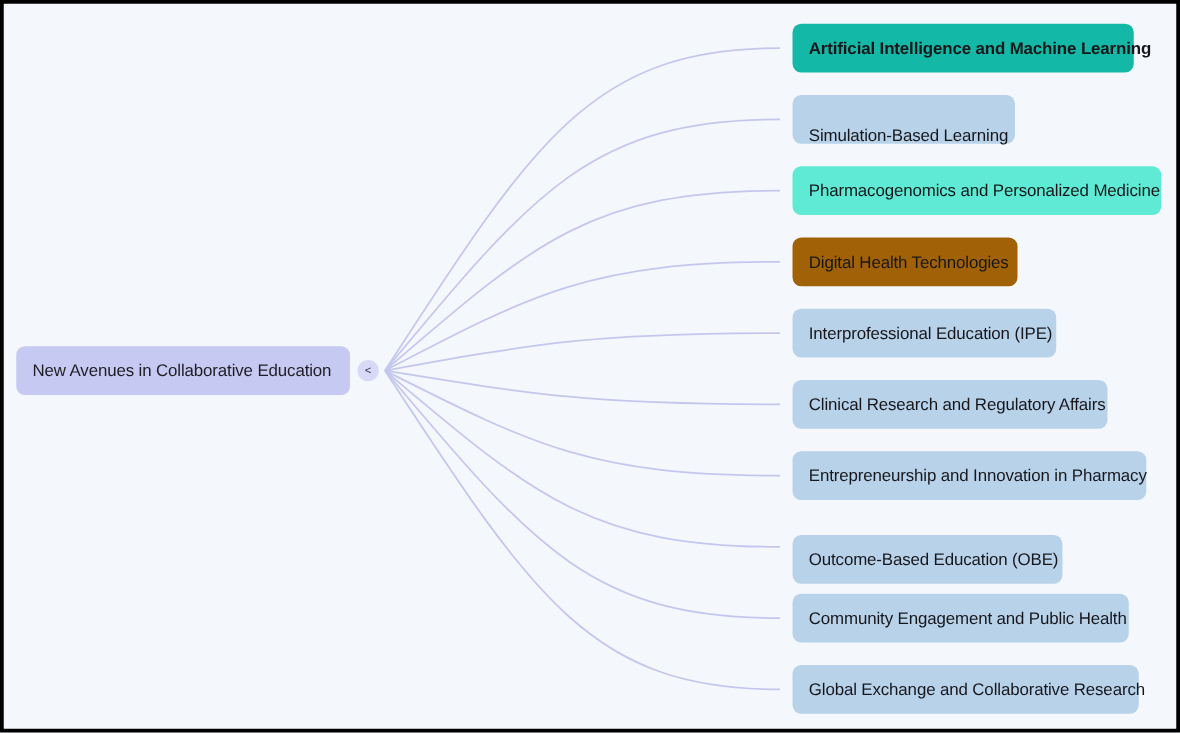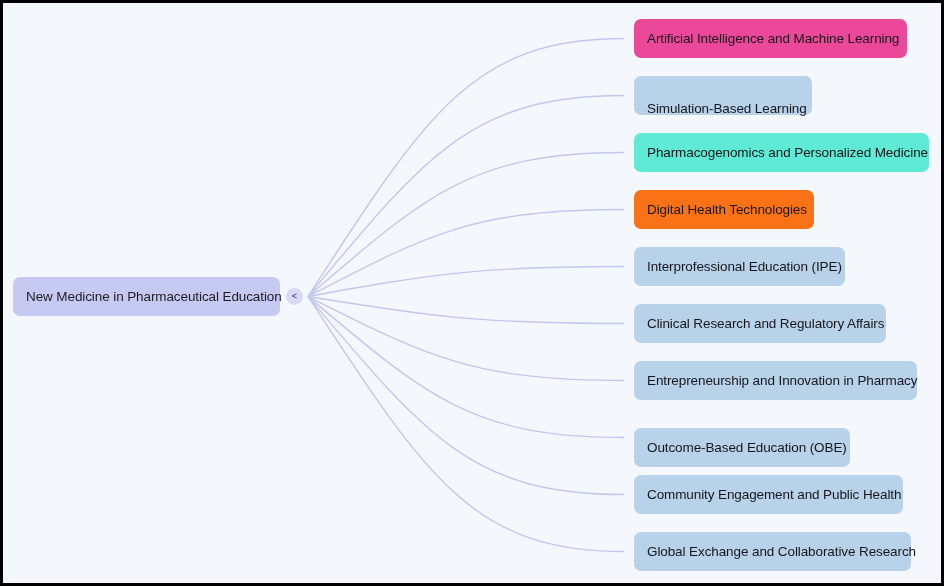--- a/index.html
+++ b/index.html
@@ -103,38 +103,38 @@
         <path d="M 305 293.5 C 425 230.86, 471 206.5, 621 206.5" fill="none" stroke="#c3c7ee" stroke-width="1.4"></path>
         <path d="M 305 293.5 C 425 271.9, 471 263.5, 621 263.5" fill="none" stroke="#c3c7ee" stroke-width="1.4"></path>
         <path d="M 305 293.5 C 425 312.94, 471 320.5, 621 320.5" fill="none" stroke="#c3c7ee" stroke-width="1.4"></path>
         <path d="M 305 293.5 C 425 353.98, 471 377.5, 621 377.5" fill="none" stroke="#c3c7ee" stroke-width="1.4"></path>
         <path d="M 305 293.5 C 425 395.02, 471 434.5, 621 434.5" fill="none" stroke="#c3c7ee" stroke-width="1.4"></path>
         <path d="M 305 293.5 C 425 436.06, 471 491.5, 621 491.5" fill="none" stroke="#c3c7ee" stroke-width="1.4"></path>
         <path d="M 305 293.5 C 425 477.1, 471 548.5, 621 548.5" fill="none" stroke="#c3c7ee" stroke-width="1.4"></path>
       </svg>
 
     <div class="node root-node" style="left: 10px; top: 274px; width: 267px; height: 39px; background: rgb(198, 201, 242); color: rgb(29, 29, 34);">
-      <span class="node-label">New Medicine in Pharmaceutical Education</span>
+      <span class="node-label">New Avenues in Collaborative Education</span>
     </div>
 
     <div id="collapse-toggle" style="left: 283px; top: 285px; width: 17px; height: 17px; background: rgb(215, 217, 246);">
       <span>&lt;</span>
     </div>
 
     <div id="children-layer">
-        <div class="node child-node" style="left: 631px; top: 16px; width: 273px; height: 39px; background: #ec4899; color: rgb(23, 23, 27);">
+        <div class="node child-node" style="left: 631px; top: 16px; width: 273px; height: 39px; background: #14b8a6; color: rgb(23, 23, 27); font-weight: bold;">
           <span class="node-label">Artificial Intelligence and Machine Learning</span>
         </div>
         <div class="node child-node" style="left: 631px; top: 73px; width: 178px; height: 39px; background: rgb(184, 210, 234); color: rgb(23, 23, 27); align-items: flex-end;">
           <span class="node-label">Simulation-Based Learning</span>
         </div>
         <div class="node child-node" style="left: 631px; top: 130px; width: 295px; height: 39px; background: #5eead4; color: rgb(23, 23, 27);">
           <span class="node-label">Pharmacogenomics and Personalized Medicine</span>
         </div>
-        <div class="node child-node" style="left: 631px; top: 187px; width: 180px; height: 39px; background: #f97316; color: rgb(23, 23, 27);">
+        <div class="node child-node" style="left: 631px; top: 187px; width: 180px; height: 39px; background: #a16207; color: rgb(23, 23, 27);">
           <span class="node-label">Digital Health Technologies</span>
         </div>
         <div class="node child-node" style="left: 631px; top: 244px; width: 211px; height: 39px; background: rgb(184, 210, 234); color: rgb(23, 23, 27);">
           <span class="node-label">Interprofessional Education (IPE)</span>
         </div>
         <div class="node child-node" style="left: 631px; top: 301px; width: 252px; height: 39px; background: rgb(184, 210, 234); color: rgb(23, 23, 27);">
           <span class="node-label">Clinical Research and Regulatory Affairs</span>
         </div>
         <div class="node child-node" style="left: 631px; top: 358px; width: 283px; height: 39px; background: rgb(184, 210, 234); color: rgb(23, 23, 27);">
           <span class="node-label">Entrepreneurship and Innovation in Pharmacy</span>

